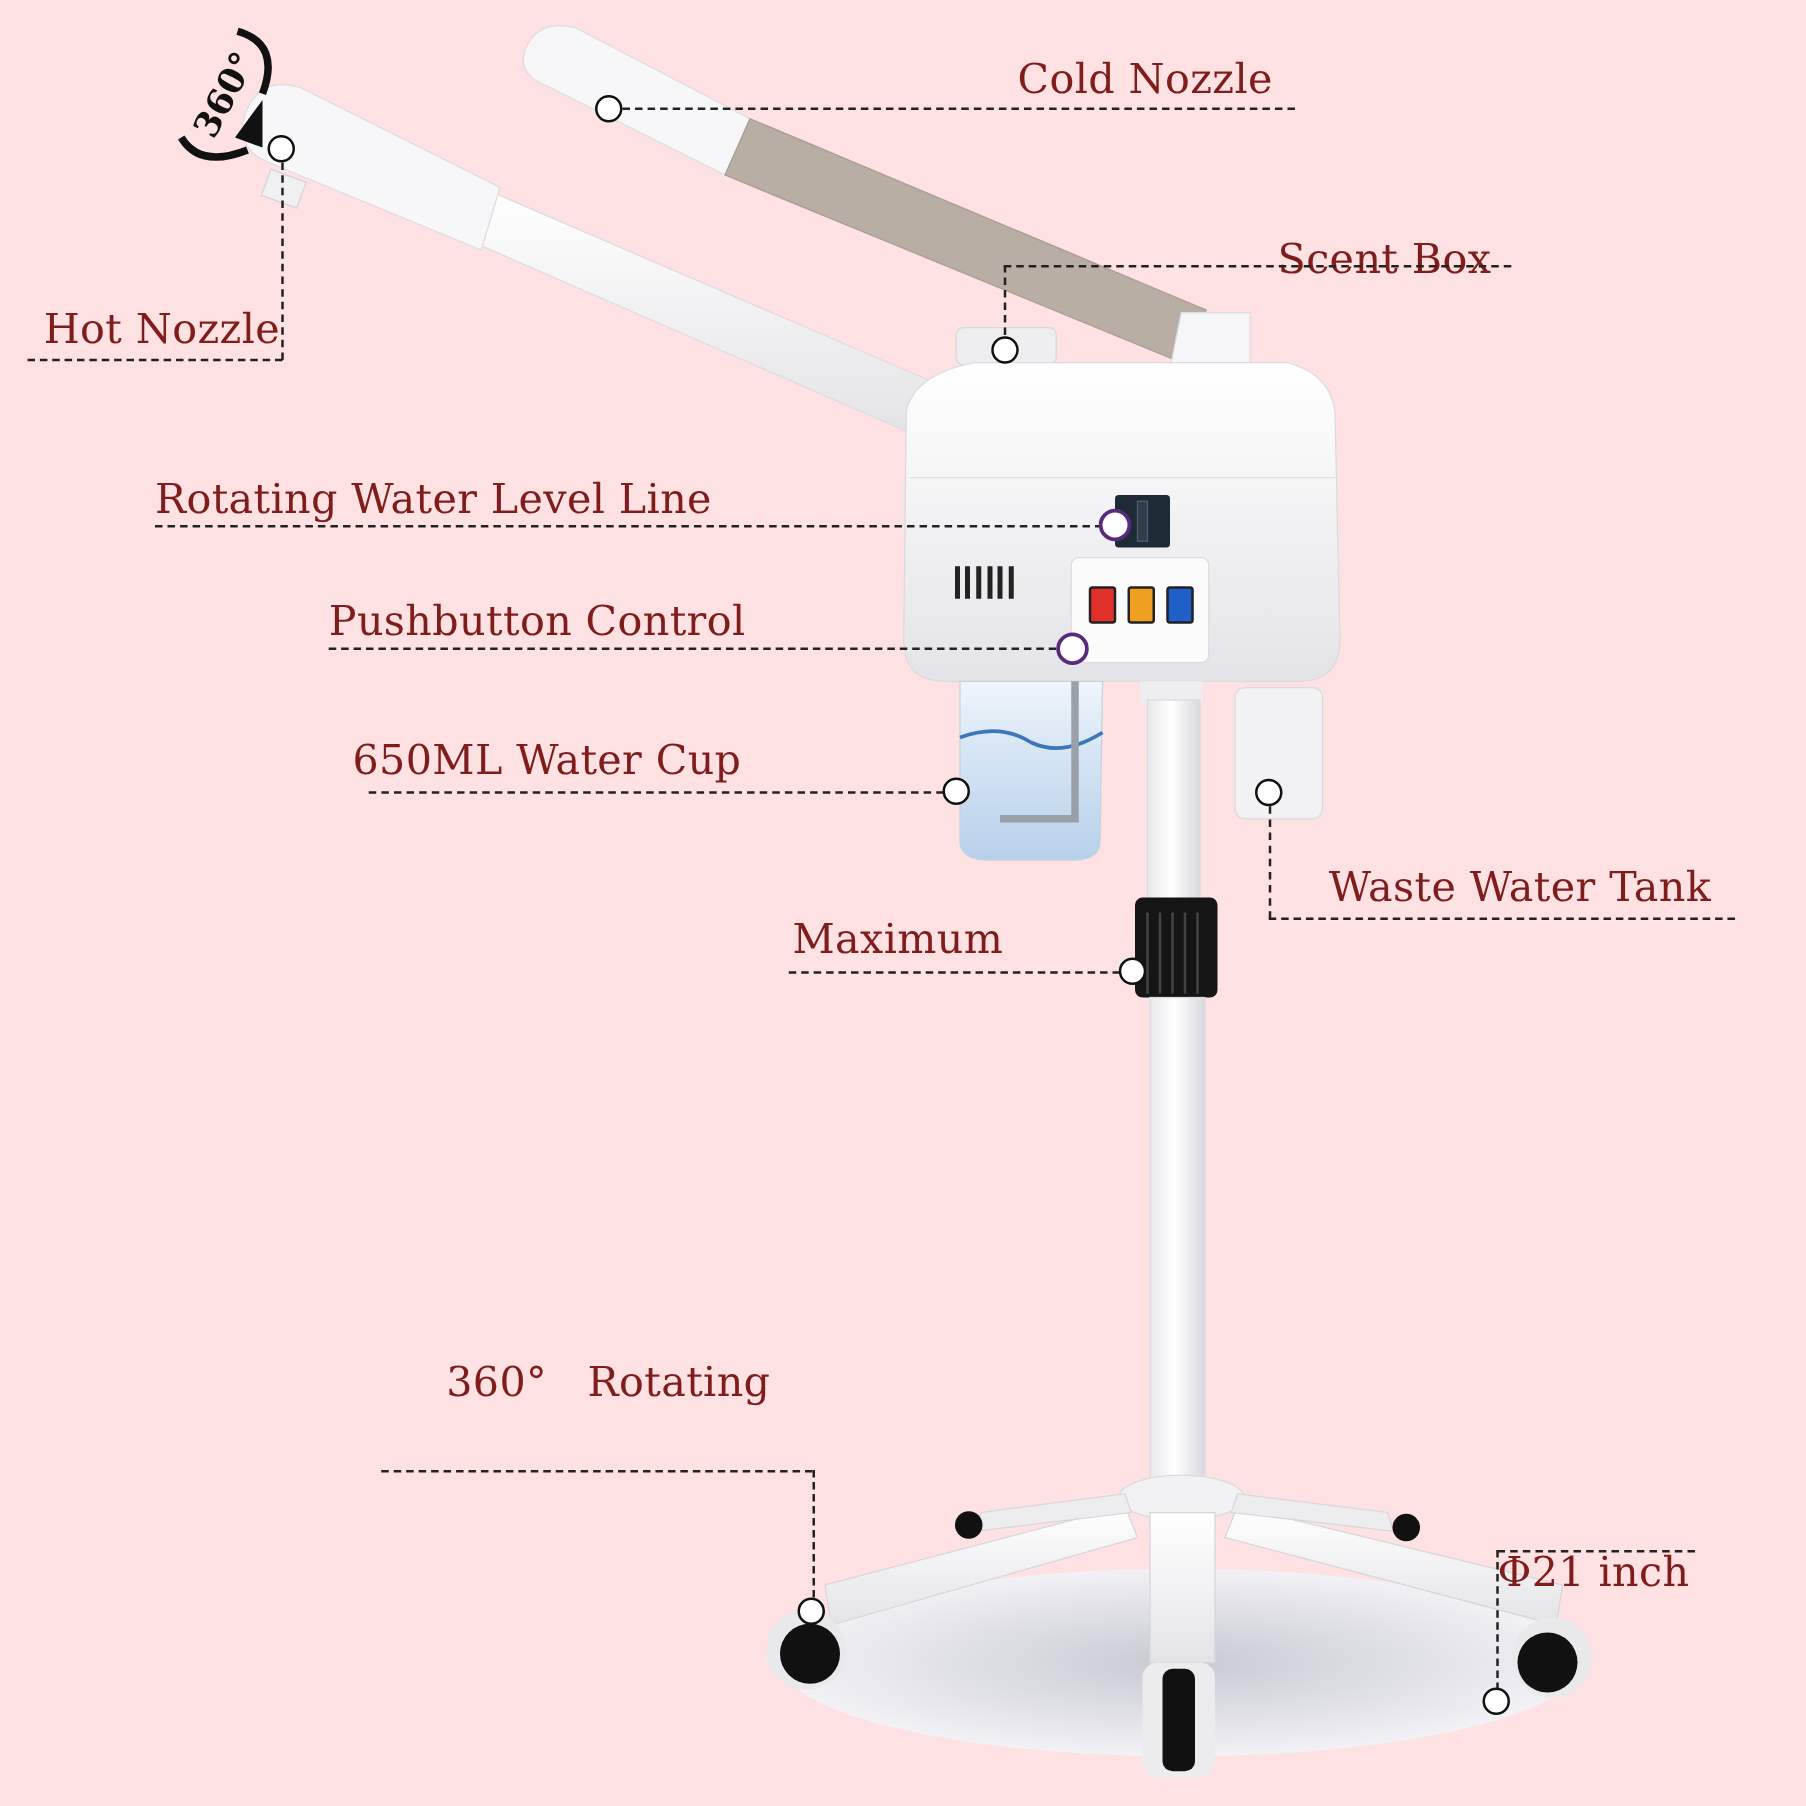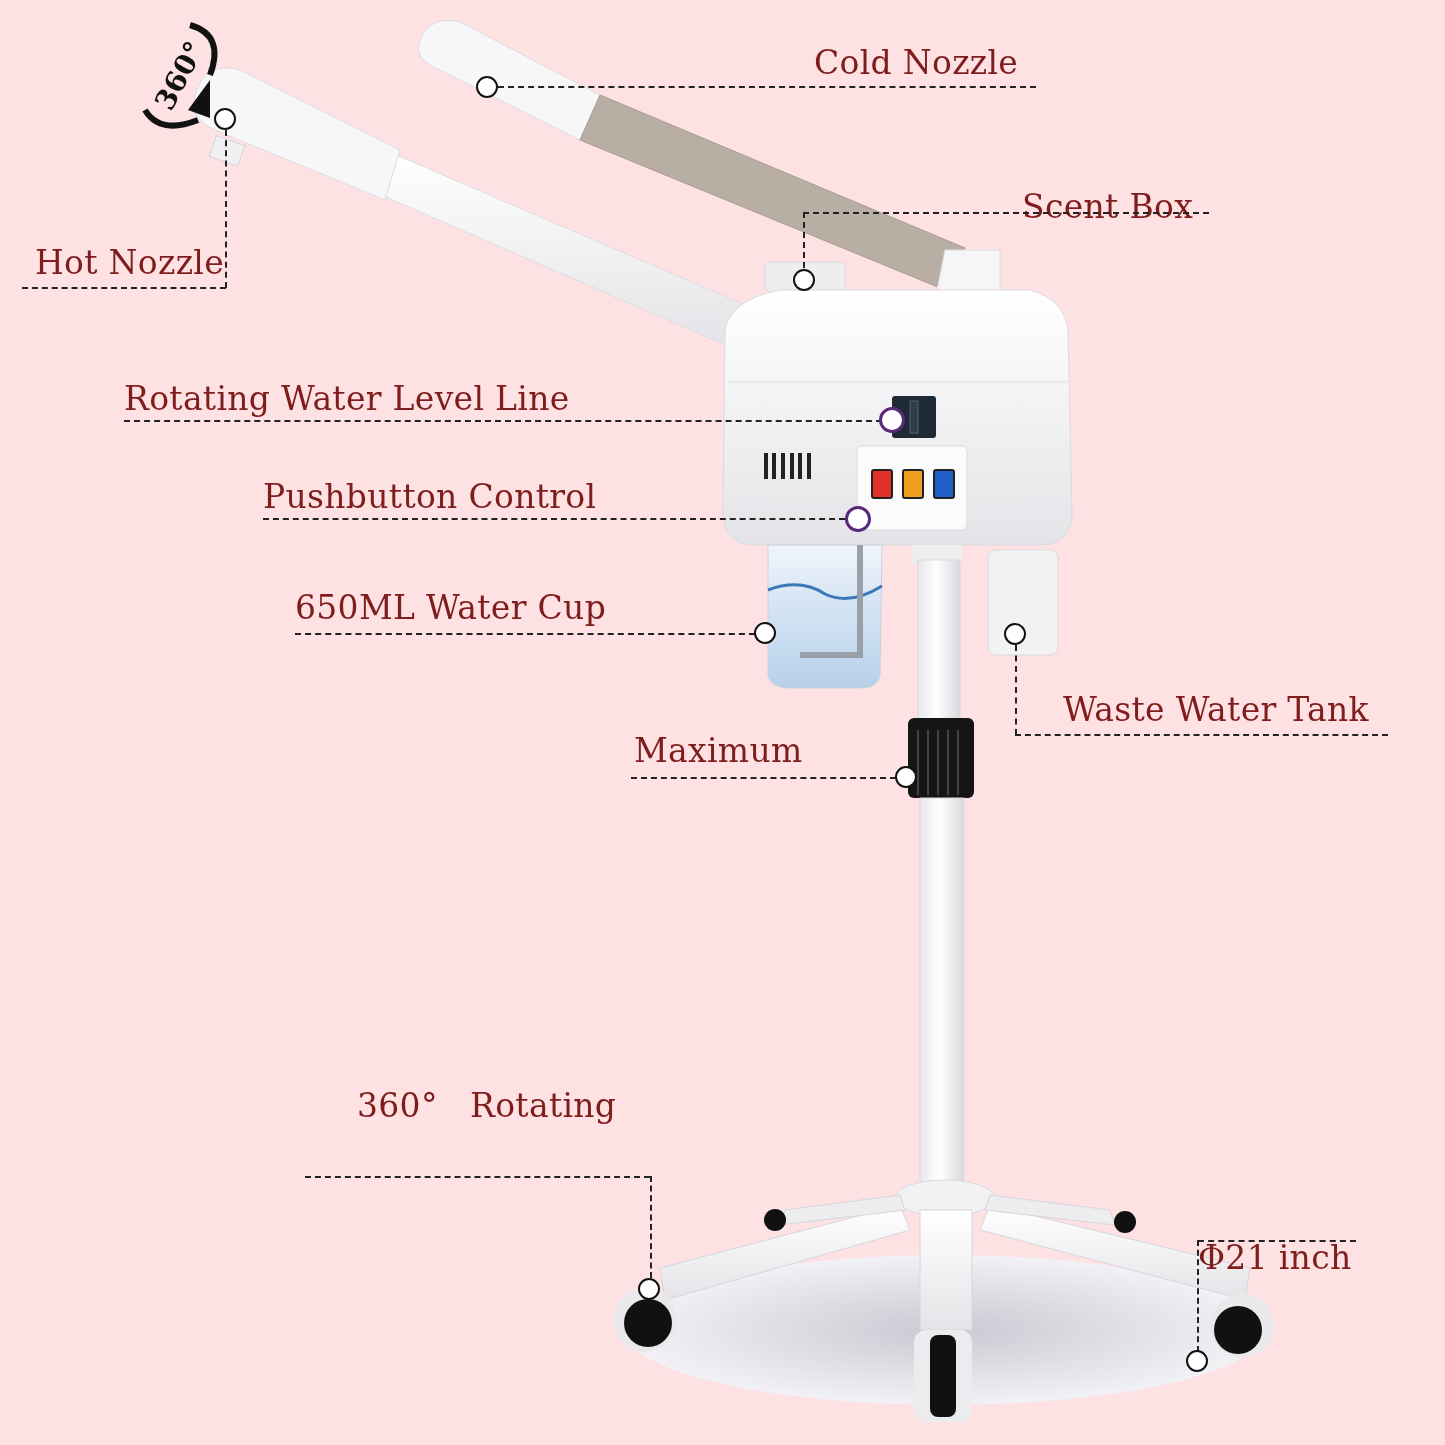--- a/index.html
+++ b/index.html
@@ -156,21 +156,21 @@
   <div class="dot" style="left:214px;top:108px;"></div>
 
   <div class="label" style="left:124px;top:380px;">Rotating Water Level Line</div>
   <div class="dash-h" style="left:124px;top:420px;width:758px;"></div>
   <div class="dot purple" style="left:879px;top:407px;"></div>
 
   <div class="label" style="left:263px;top:478px;">Pushbutton Control</div>
   <div class="dash-h" style="left:263px;top:518px;width:582px;"></div>
   <div class="dot purple" style="left:845px;top:506px;"></div>
 
-  <div class="label" style="left:295px;top:589px;text-align:right;">650ML Water Cup</div>
+  <div class="label" style="left:282px;top:589px;text-align:right;">650ML Water Cup</div>
   <div class="dash-h" style="left:295px;top:633px;width:460px;"></div>
   <div class="dot" style="left:754px;top:622px;"></div>
 
   <div class="dot" style="left:1004px;top:623px;"></div>
   <div class="dash-v" style="left:1015px;top:645px;height:90px;"></div>
   <div class="label" style="left:1063px;top:691px;">Waste Water Tank</div>
   <div class="dash-h" style="left:1015px;top:734px;width:373px;"></div>
 
   <div class="label" style="left:634px;top:732px;">Maximum</div>
   <div class="dash-h" style="left:631px;top:777px;width:265px;"></div>

